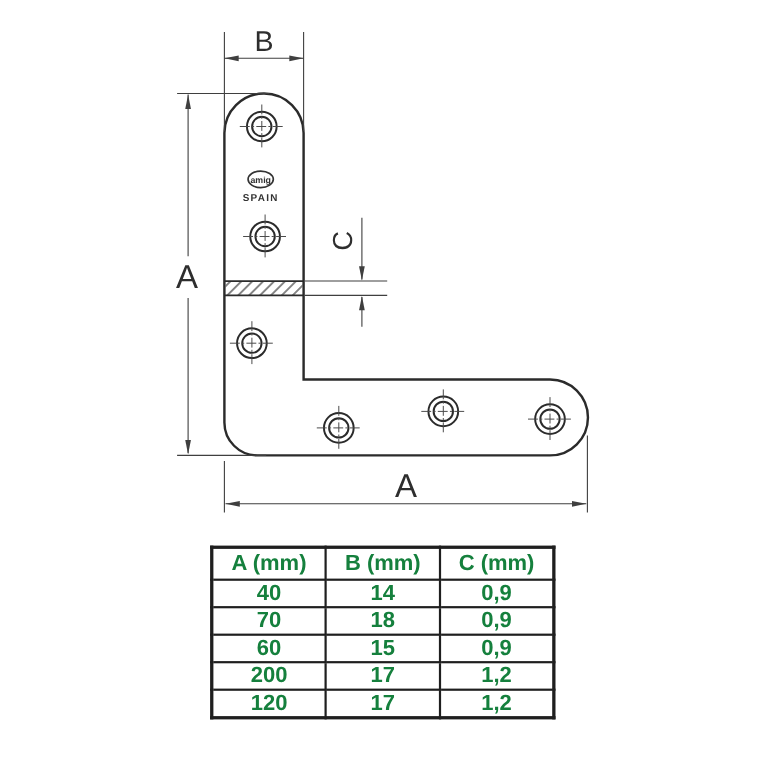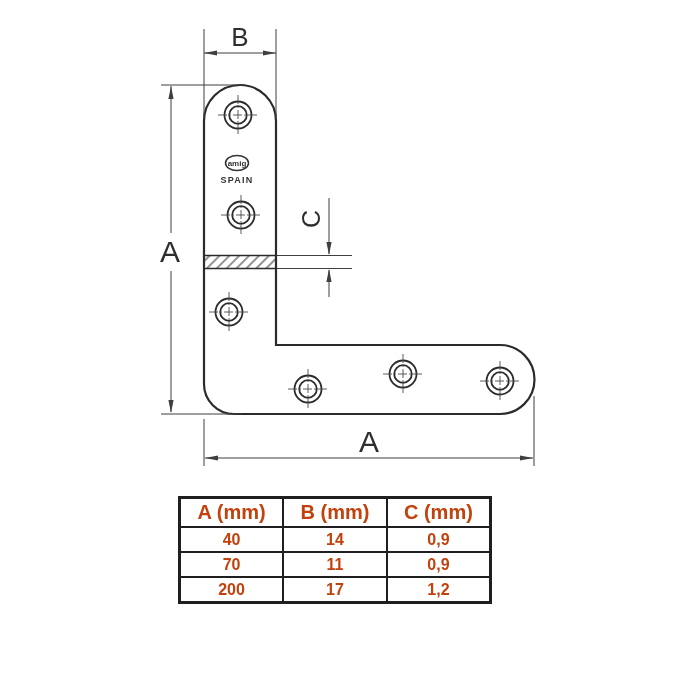--- a/index.html
+++ b/index.html
@@ -4,32 +4,32 @@
 <style>
   html,body{margin:0;padding:0;background:#ffffff;}
   .canvas{
     position:relative;width:700px;height:700px;background:#ffffff;overflow:hidden;
     font-family:"Liberation Sans", sans-serif;
   }
   .drawing{position:absolute;left:0;top:0;}
   .dim-text{fill:#2e2e2e;font-family:"Liberation Sans",sans-serif;font-weight:400;}
   .logo-text{fill:#333;font-family:"Liberation Sans",sans-serif;}
   table.spec{
-    position:absolute;left:178px;top:496px;width:314px;
+    position:absolute;left:191px;top:496px;width:314px;
     border-collapse:collapse;table-layout:fixed;
     border:3px solid #1f1f1f;
     font-family:"Liberation Sans",sans-serif;
-    color:#c2410c;
+    color:#15803d;
   }
   table.spec th, table.spec td{
     border:2px solid #1f1f1f;text-align:center;vertical-align:middle;
     font-weight:700;padding:0;
   }
   table.spec th{height:27px;font-size:20px;}
-  table.spec td{height:23px;font-size:16px;}
+  table.spec td{height:23px;font-size:20px;}
 </style>
 </head>
 <body>
 
 <div class="canvas">
 
   <svg class="drawing" width="700" height="700" viewBox="0 0 700 700">
     <defs>
       <pattern id="hatch" patternUnits="userSpaceOnUse" width="7" height="7" patternTransform="rotate(-45)">
         <line x1="0" y1="0" x2="7" y2="0" stroke="#3a3a3a" stroke-width="1.1"></line>
@@ -144,24 +144,34 @@
       </tr>
     </thead>
     <tbody>
       <tr>
         <td>40</td>
         <td>14</td>
         <td>0,9</td>
       </tr>
       <tr>
         <td>70</td>
-        <td>11</td>
+        <td>18</td>
+        <td>0,9</td>
+      </tr>
+      <tr>
+        <td>60</td>
+        <td>15</td>
         <td>0,9</td>
       </tr>
       <tr>
         <td>200</td>
+        <td>17</td>
+        <td>1,2</td>
+      </tr>
+      <tr>
+        <td>120</td>
         <td>17</td>
         <td>1,2</td>
       </tr>
     </tbody>
   </table>
 
 </div>
 
 </body></html>

